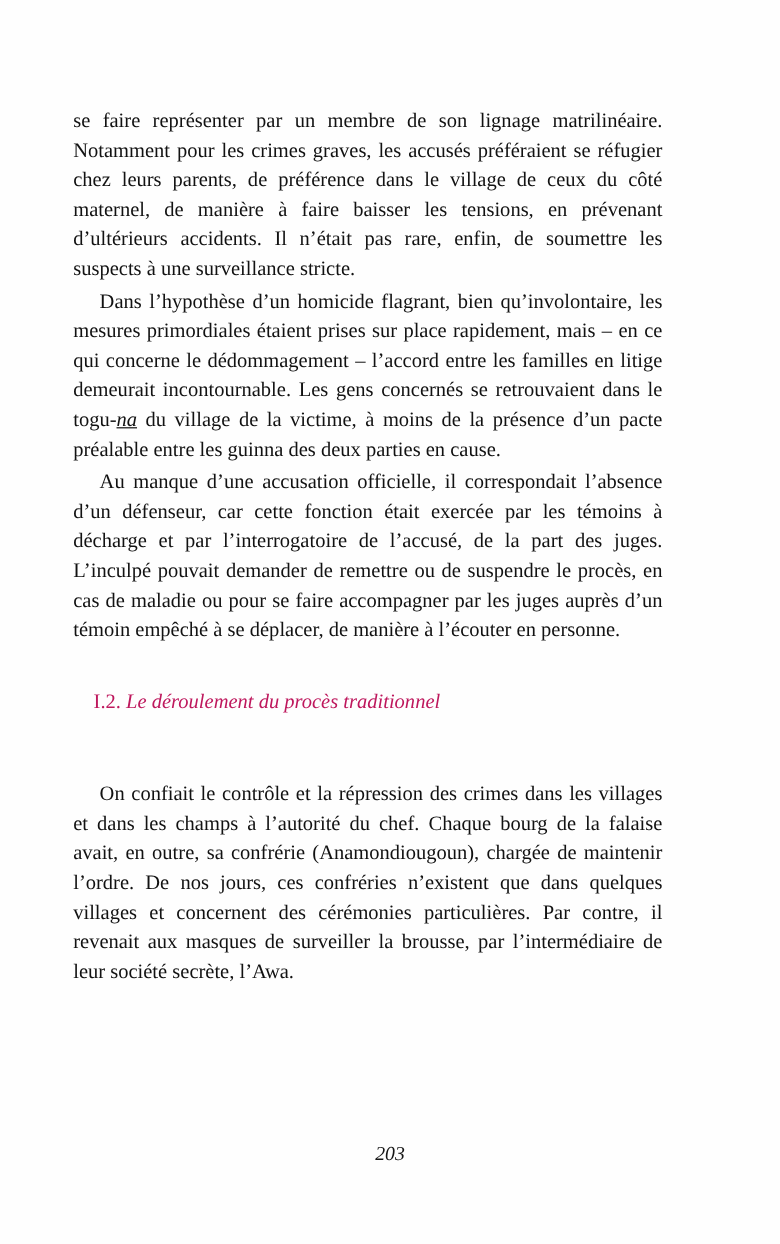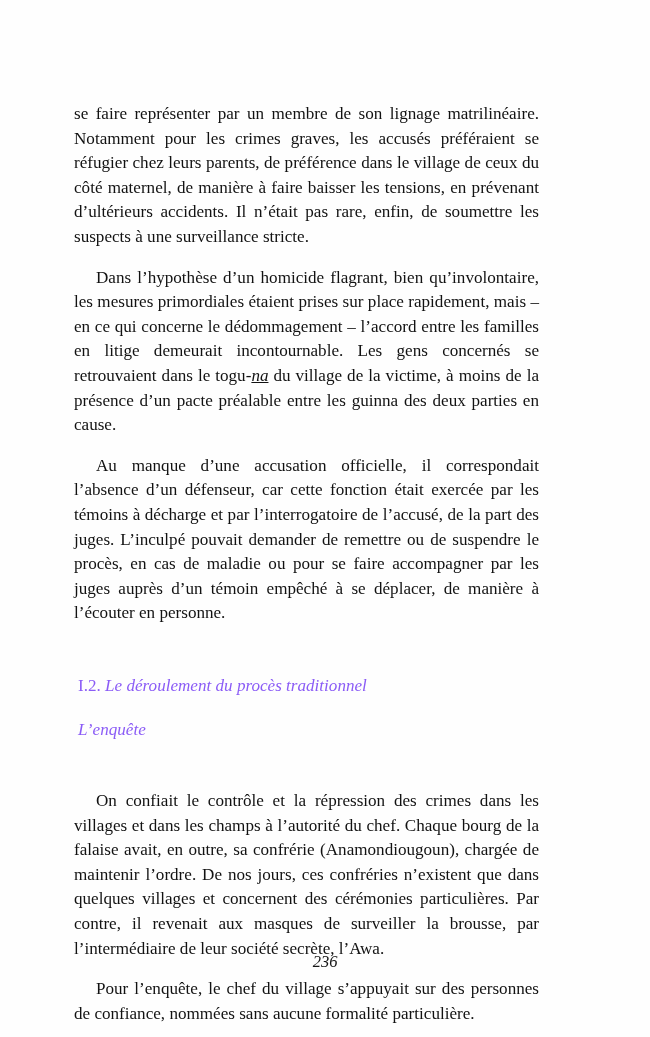--- a/index.html
+++ b/index.html
@@ -20,36 +20,36 @@
     height: 1037px;
     background: #fefefe;
   }
   .textblock {
     position: absolute;
     left: 58px;
     top: 86px;
     width: 497px;
   }
   p.para {
-    margin: 16px;
+    margin: 3px;
     font-size: 17.1px;
     line-height: 24.6px;
     text-align: justify;
     text-justify: inter-word;
     color: #121212;
     -webkit-font-smoothing: antialiased;
   }
   p.para.indent {
     text-indent: 22px;
   }
   .heading {
     margin: 0;
     font-size: 17.1px;
     line-height: 24.6px;
-    color: #8b5cf6;
+    color: #be185d;
     padding-left: 20px;
     font-style: italic;
   }
   .heading .roman {
     font-style: normal;
   }
   .gap-before-h1 { height: 32px; }
   .gap-after-h1 { height: 20px; }
   .gap-after-h2 { height: 30px; }
   .ital { }
@@ -82,25 +82,23 @@
     <p class="para indent"><span>Dans l’hypothèse d’un homicide flagrant, bien qu’involontaire, les mesures primordiales étaient prises sur place rapidement, mais – en ce qui concerne le dédommagement – l’accord entre les familles en litige demeurait incontournable. Les gens concernés se retrouvaient dans le </span><span class="ital">togu-</span><span class="ital-underline">na</span><span> du village de la victime, à moins de la présence d’un pacte préalable entre les guinna des deux parties en cause.</span></p>
 
     <p class="para indent">Au manque d’une accusation officielle, il correspondait l’absence d’un défenseur, car cette fonction était exercée par les témoins à décharge et par l’interrogatoire de l’accusé, de la part des juges. L’inculpé pouvait demander de remettre ou de suspendre le procès, en cas de maladie ou pour se faire accompagner par les juges auprès d’un témoin empêché à se déplacer, de manière à l’écouter en personne.</p>
 
     <div class="gap-before-h1"></div>
 
     <p class="heading"><span class="roman">I.2.</span><span> </span><span>Le déroulement du procès traditionnel</span></p>
 
     <div class="gap-after-h1"></div>
 
-    <p class="heading">L’enquête</p>
 
     <div class="gap-after-h2"></div>
 
     <p class="para indent">On confiait le contrôle et la répression des crimes dans les villages et dans les champs à l’autorité du chef. Chaque bourg de la falaise avait, en outre, sa confrérie (Anamondiougoun), chargée de maintenir l’ordre. De nos jours, ces confréries n’existent que dans quelques villages et concernent des cérémonies particulières. Par contre, il revenait aux masques de surveiller la brousse, par l’intermédiaire de leur société secrète, l’Awa.</p>
 
-    <p class="para indent">Pour l’enquête, le chef du village s’appuyait sur des personnes de confiance, nommées sans aucune formalité particulière.</p>
 
   </div>
 
-  <div class="pagenum">236</div>
+  <div class="pagenum">203</div>
 
 </div>
 
 </body></html>

